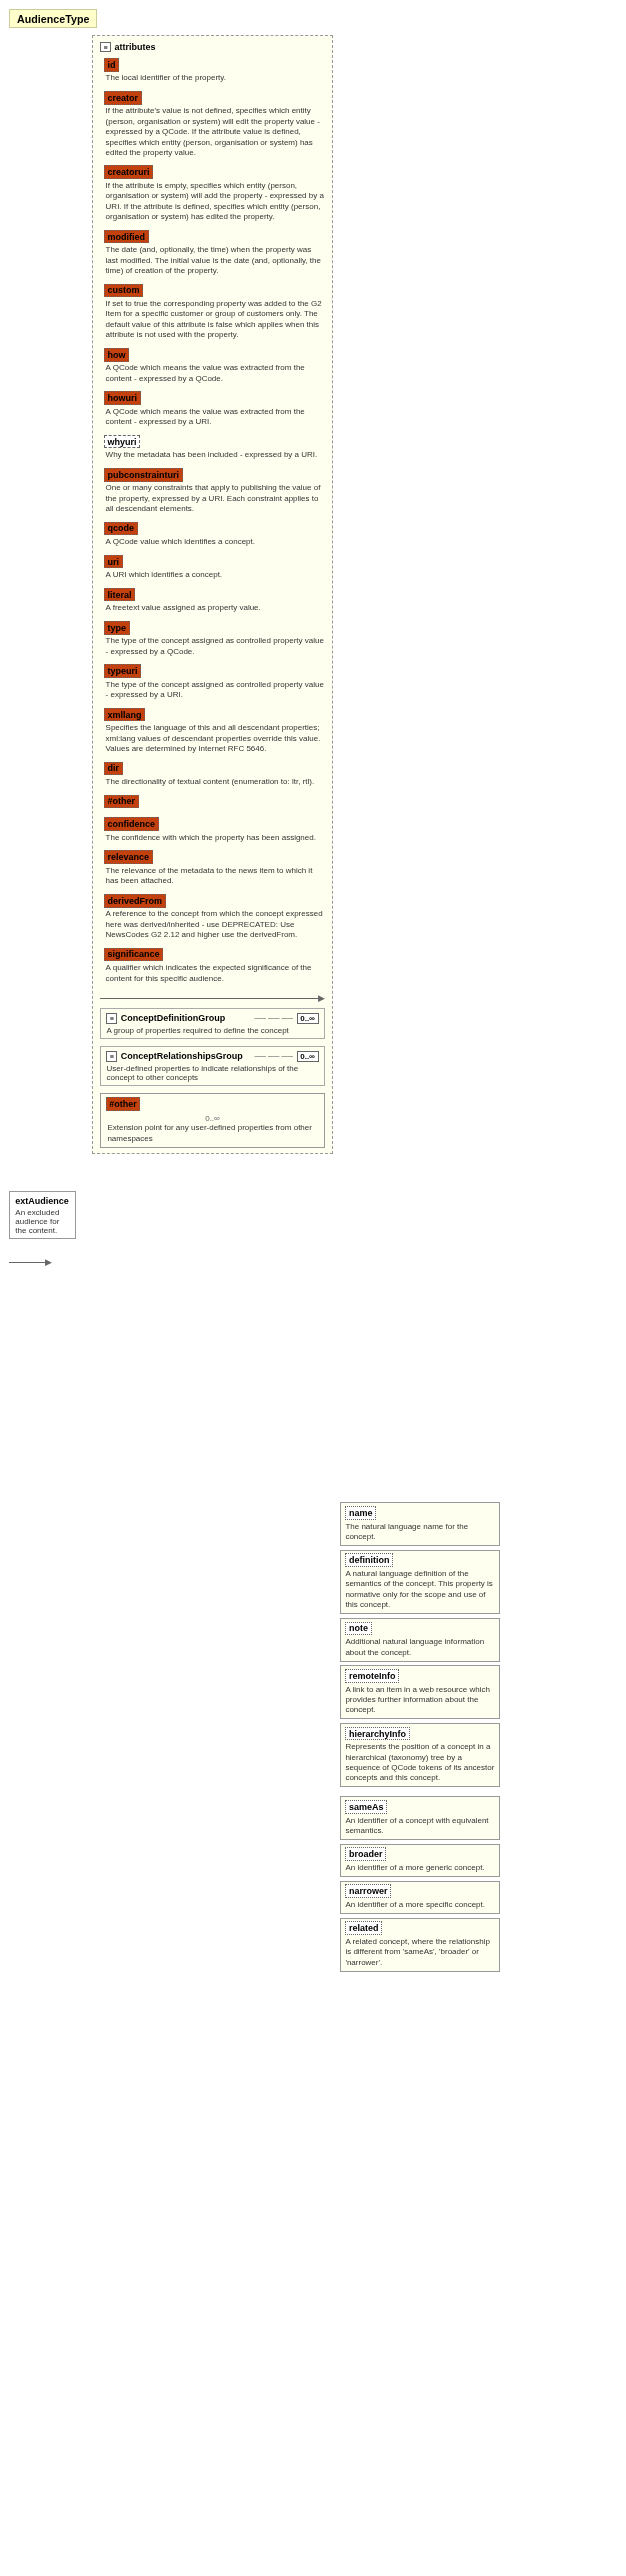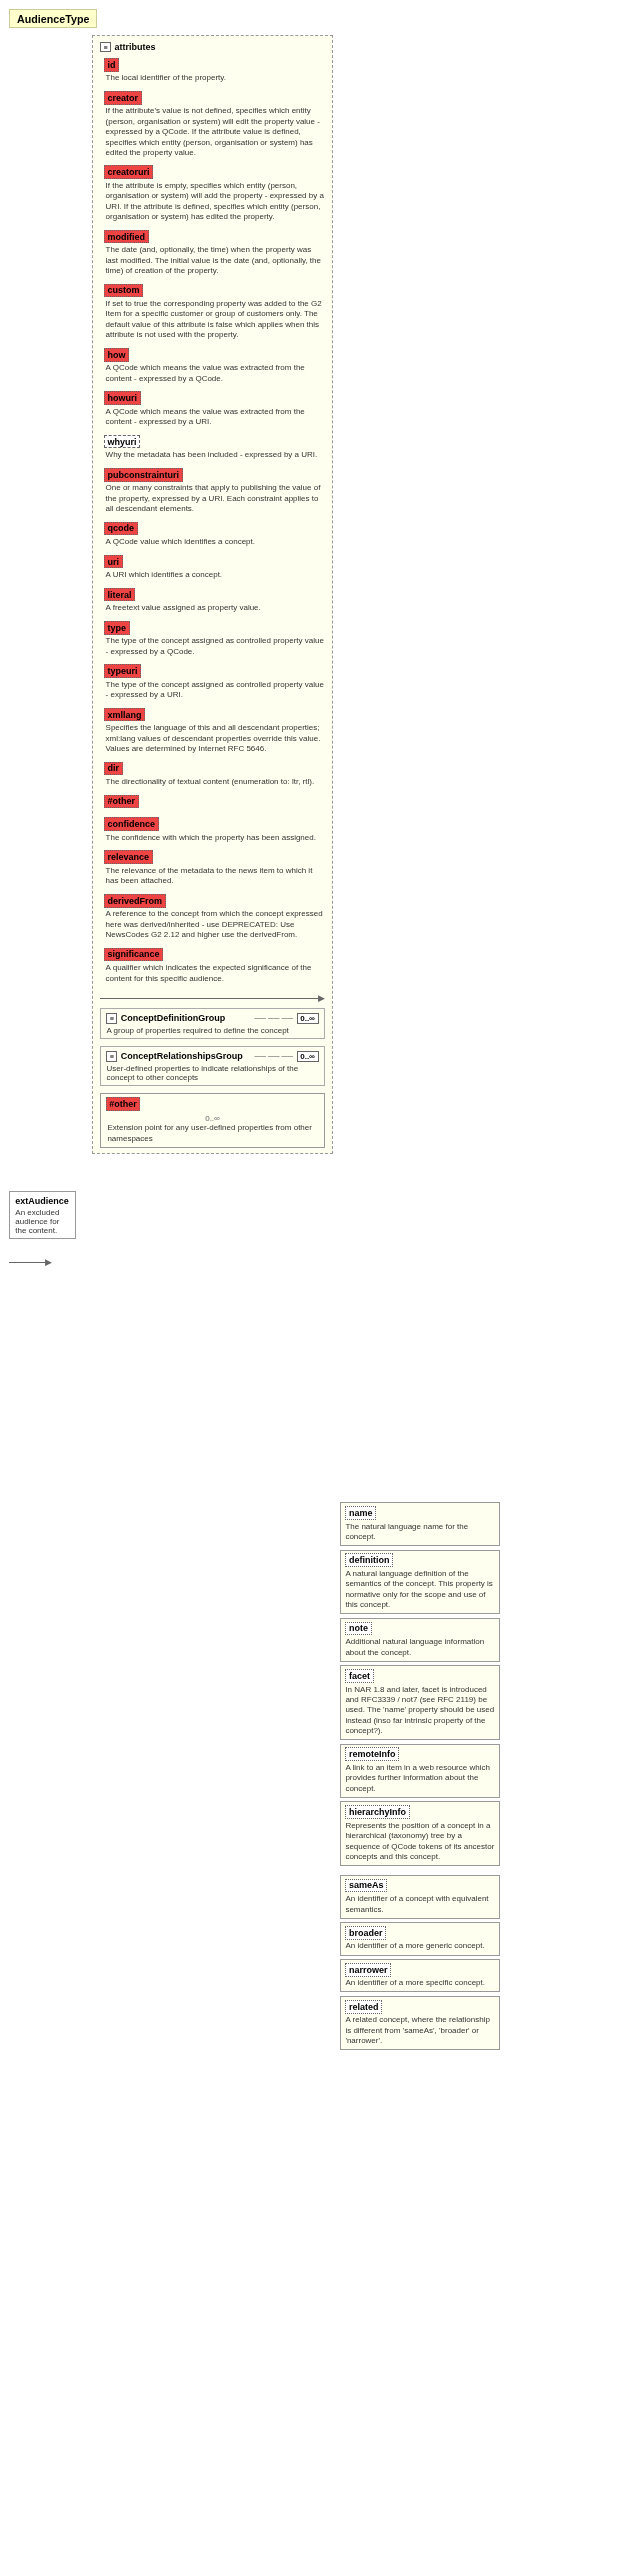--- a/index.html
+++ b/index.html
@@ -82,21 +82,21 @@
       margin-bottom: 7.1px;
       padding-left: 3.6px;
     }
 
     .attr-name {
       font-weight: bold;
       font-size: 9px;
       border: 0.9px dotted #666;
       display: inline-block;
       padding: 0.9px 2.7px;
-      background: #ef4444;
+      background: #c2410c;
       margin-bottom: 1.8px;
     }
 
     .attr-desc {
       font-size: 8px;
       color: #333;
       line-height: 1.3;
       padding-left: 1.8px;
     }
 
@@ -383,24 +383,20 @@
         <div class="right-item">
           <div class="right-item-name">definition</div>
           <div class="right-item-desc">A natural language definition of the semantics of the concept. This property is normative only for the scope and use of this concept.</div>
         </div>
 
         <div class="right-item">
           <div class="right-item-name">note</div>
           <div class="right-item-desc">Additional natural language information about the concept.</div>
         </div>
 
-        <div class="right-item">
-          <div class="right-item-name">facet</div>
-          <div class="right-item-desc">In NAR 1.8 and later, facet is introduced and RFC3339 / not7 (see RFC 2119) be used. The 'name' property should be used instead (inso far intrinsic property of the concept?).</div>
-        </div>
 
         <div class="right-item">
           <div class="right-item-name">remoteInfo</div>
           <div class="right-item-desc">A link to an item in a web resource which provides further information about the concept.</div>
         </div>
 
         <div class="right-item">
           <div class="right-item-name">hierarchyInfo</div>
           <div class="right-item-desc">Represents the position of a concept in a hierarchical (taxonomy) tree by a sequence of QCode tokens of its ancestor concepts and this concept.</div>
         </div>

